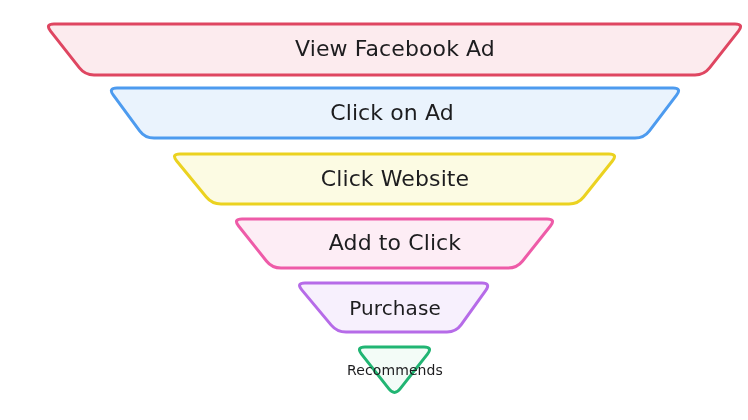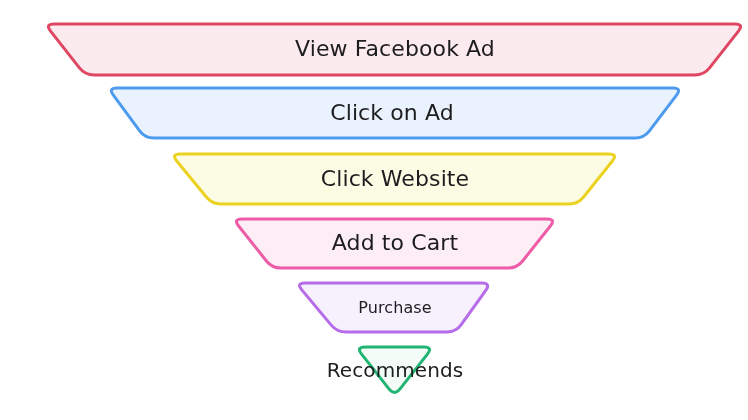--- a/index.html
+++ b/index.html
@@ -51,17 +51,17 @@
       <path d="M93.35,95.23 Q88.00,88.00 97.00,88.00 L653.00,88.00 Q662.00,88.00 656.55,95.17 L629.45,130.83 Q624.00,138.00 615.00,138.00 L134.00,138.00 Q125.00,138.00 119.65,130.77 Z" fill="#EAF3FD" stroke="#4D9BEF" stroke-width="3" stroke-linejoin="round"></path>
       <path d="M156.71,160.96 Q151.00,154.00 160.00,154.00 L589.00,154.00 Q598.00,154.00 592.38,161.03 L563.62,196.97 Q558.00,204.00 549.00,204.00 L201.00,204.00 Q192.00,204.00 186.29,197.04 Z" fill="#FCFBE3" stroke="#EBD220" stroke-width="3" stroke-linejoin="round"></path>
       <path d="M218.60,226.04 Q213.00,219.00 222.00,219.00 L527.00,219.00 Q536.00,219.00 530.40,226.04 L502.60,260.96 Q497.00,268.00 488.00,268.00 L261.00,268.00 Q252.00,268.00 246.40,260.96 Z" fill="#FDEDF5" stroke="#EE5BA8" stroke-width="3" stroke-linejoin="round"></path>
       <path d="M281.78,289.90 Q276.00,283.00 285.00,283.00 L462.00,283.00 Q471.00,283.00 465.77,290.32 L441.23,324.68 Q436.00,332.00 427.00,332.00 L326.00,332.00 Q317.00,332.00 311.22,325.10 Z" fill="#F7F0FD" stroke="#B66BE8" stroke-width="3" stroke-linejoin="round"></path>
       <path d="M341.56,354.08 Q336.00,347.00 345.00,347.00 L404.00,347.00 Q413.00,347.00 407.44,354.08 L380.06,388.92 Q374.50,396.00 368.94,388.92 Z" fill="#F3FCF7" stroke="#21B573" stroke-width="3" stroke-linejoin="round"></path>
     </svg>
   <div id="funnel-labels">
       <div class="stage-label" style="left: 375px; top: 49px; font-size: 22px;">View Facebook Ad</div>
       <div class="stage-label" style="left: 372px; top: 113px; font-size: 22px;">Click on Ad</div>
       <div class="stage-label" style="left: 375px; top: 179px; font-size: 22px;">Click Website</div>
-      <div class="stage-label" style="left: 375px; top: 243px; font-size: 22px;">Add to Cart</div>
-      <div class="stage-label" style="left: 375px; top: 308px; font-size: 16px;">Purchase</div>
-      <div class="stage-label" style="left: 375px; top: 370px; font-size: 20px;">Recommends</div>
+      <div class="stage-label" style="left: 375px; top: 243px; font-size: 22px;">Add to Click</div>
+      <div class="stage-label" style="left: 375px; top: 308px; font-size: 20px;">Purchase</div>
+      <div class="stage-label" style="left: 375px; top: 370px; font-size: 14px;">Recommends</div>
     </div>
 </div>
 
 </body></html>

